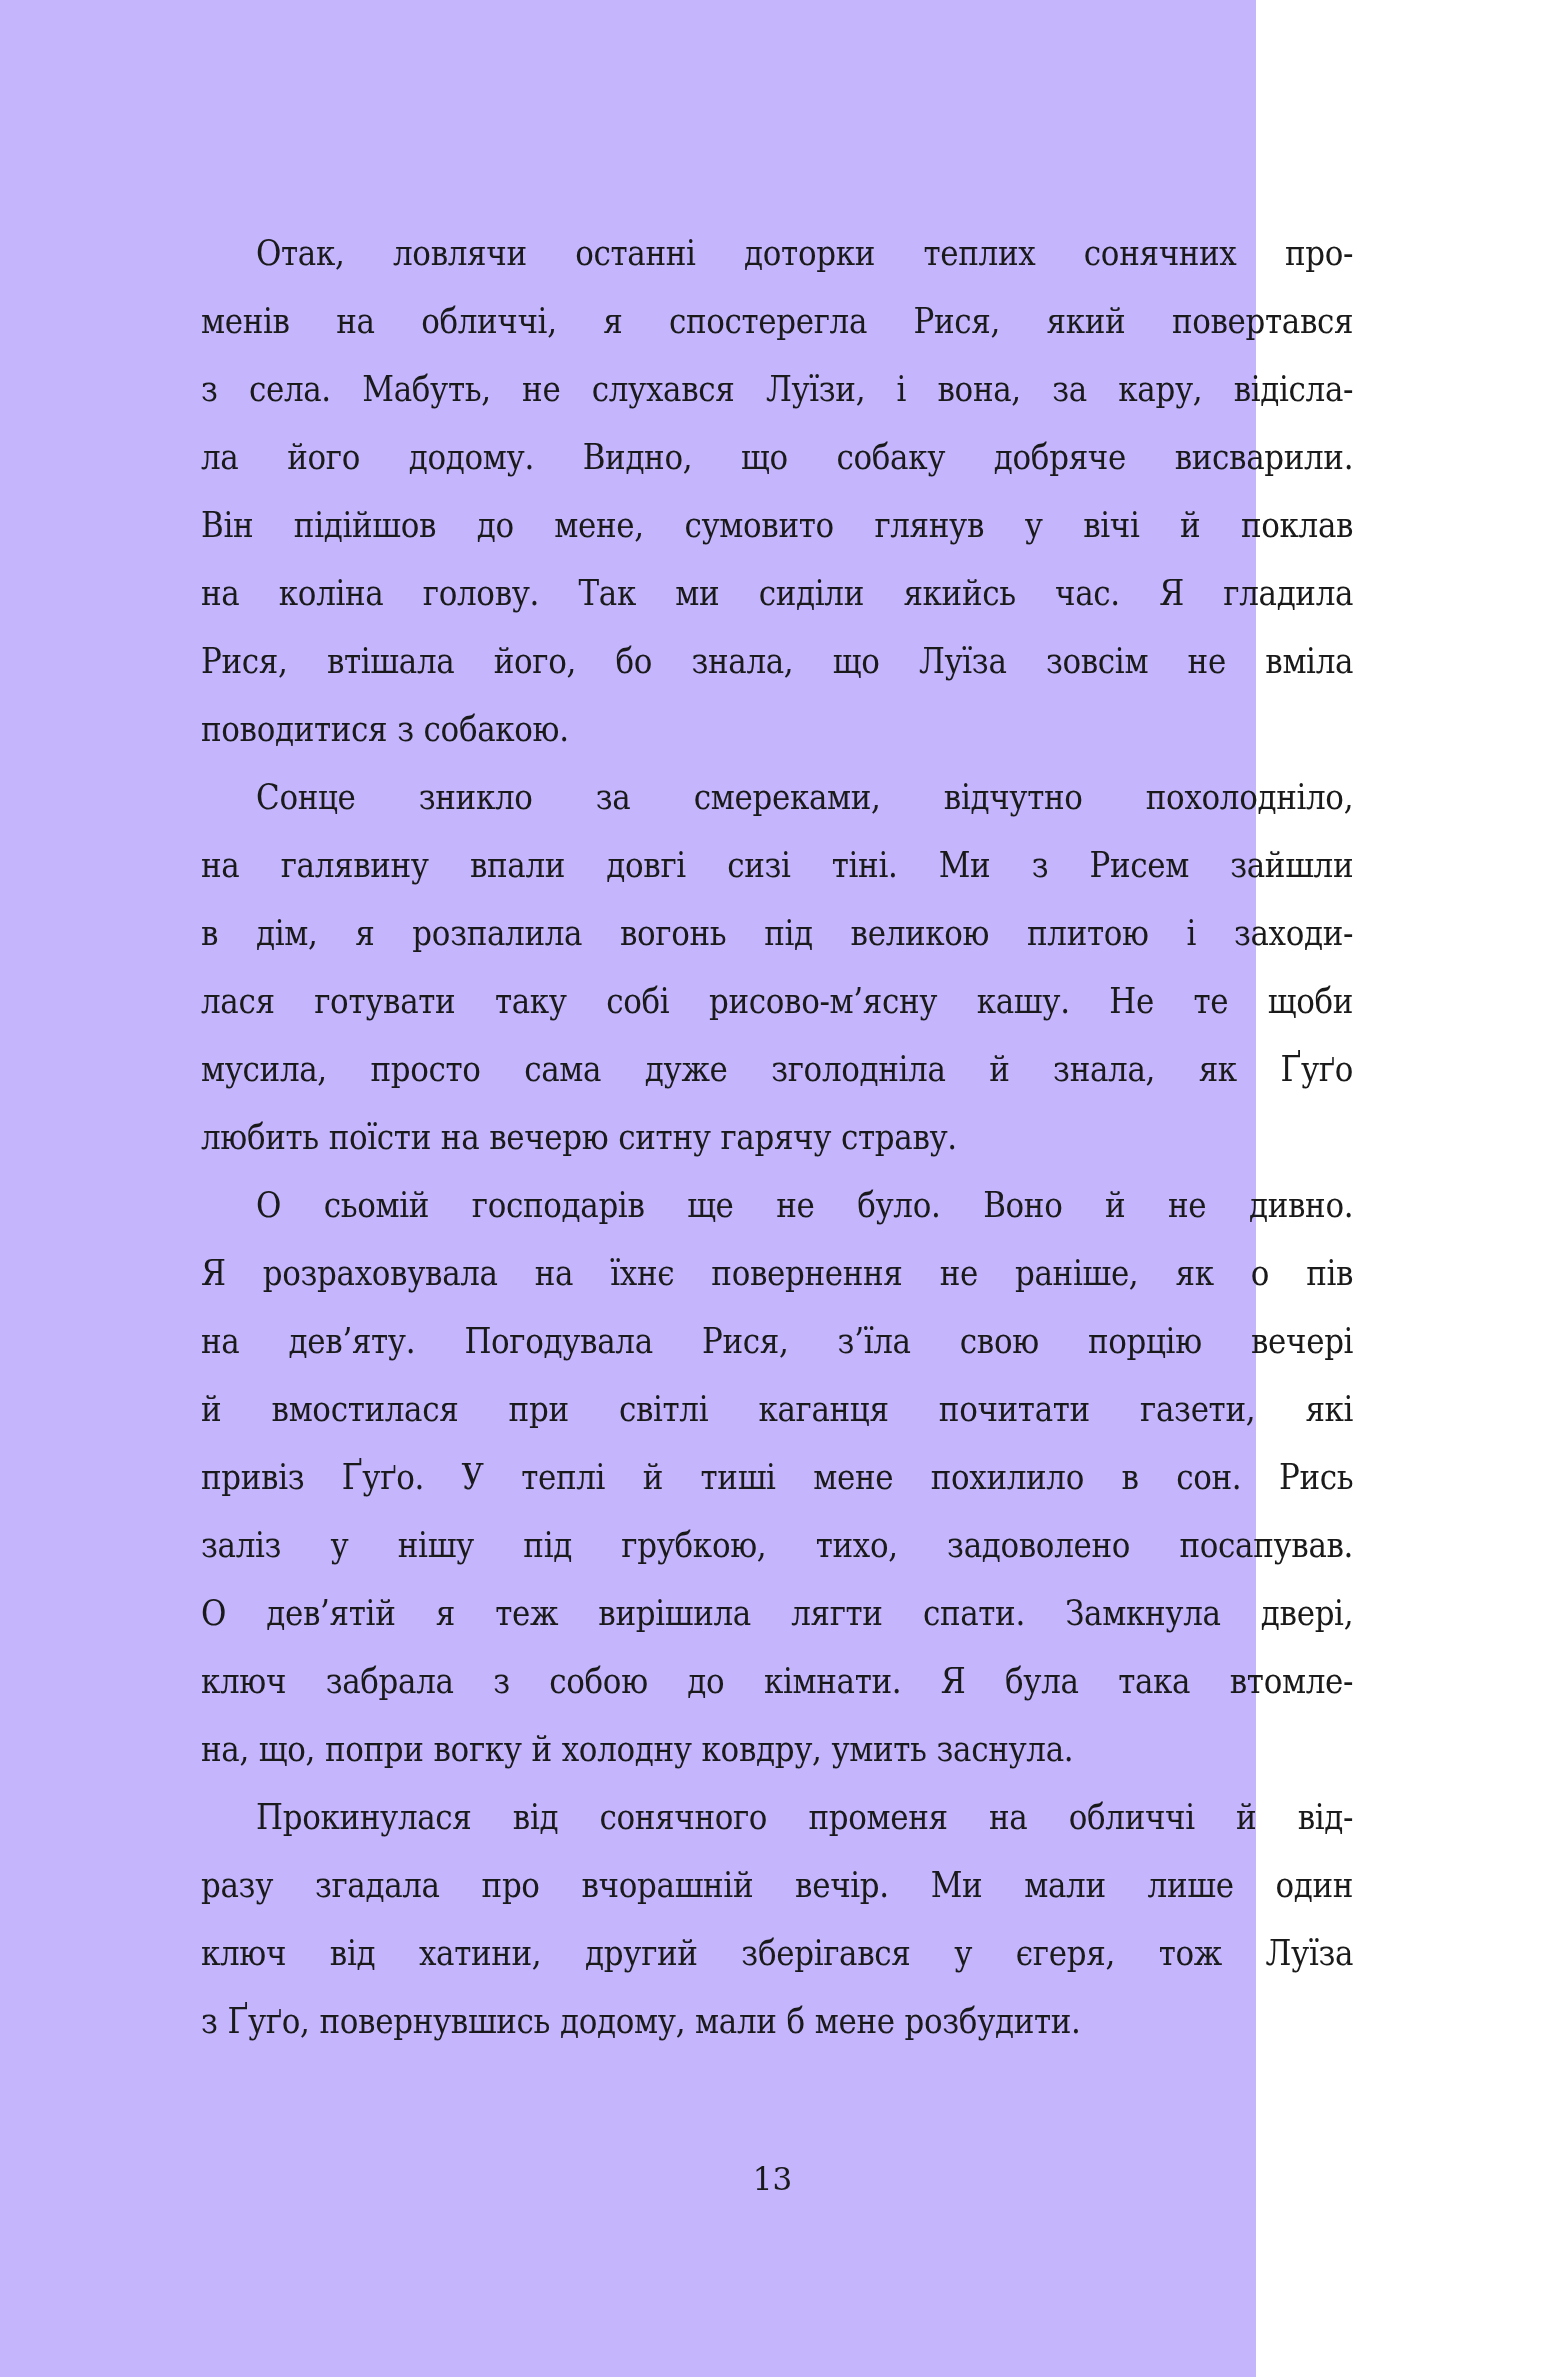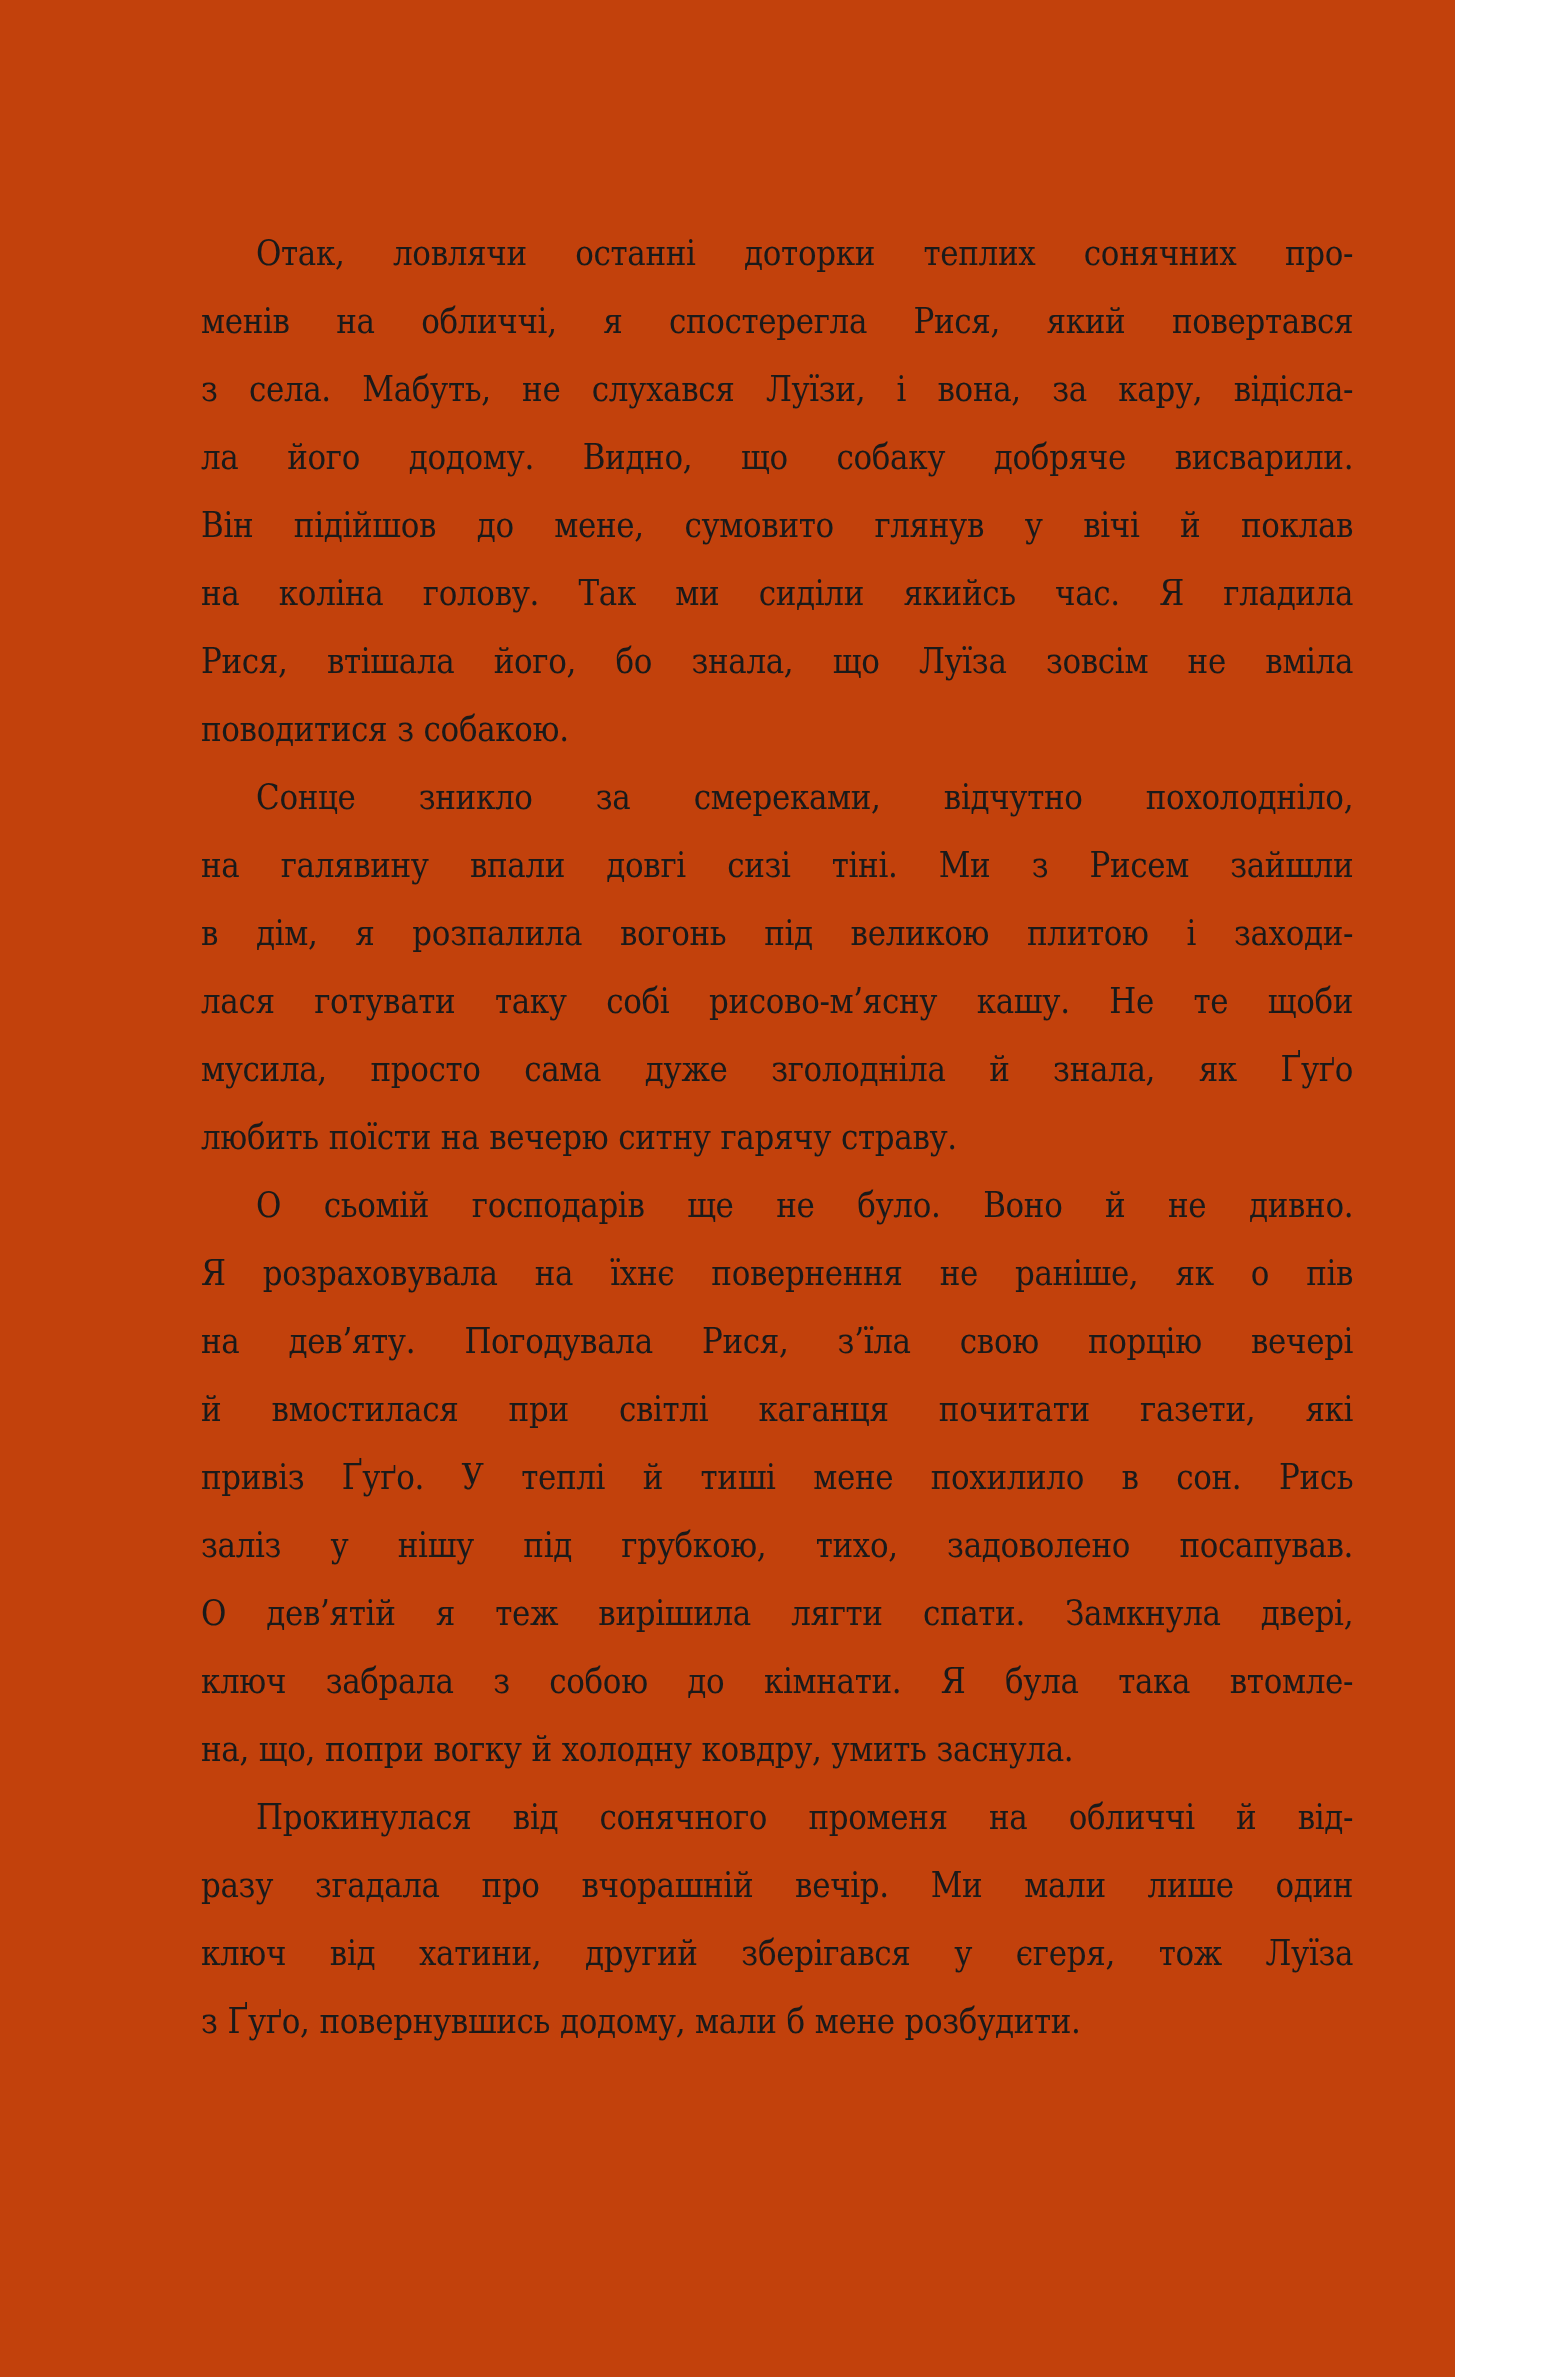--- a/index.html
+++ b/index.html
@@ -11,22 +11,22 @@
       width: 1545px;
       height: 2377px;
       position: relative;
       overflow: hidden;
       font-family: "DejaVu Serif", "Liberation Serif", serif;
       color: #1a1a1a;
     }
     .page {
       position: absolute;
       left: 0; top: 0;
-      width: 1455px; height: 2377px;
-      background: #c2410c;
+      width: 1256px; height: 2377px;
+      background: #c4b5fd;
     }
     .text-block {
       position: absolute;
       left: 201px;
       top: 219px;
       width: 1152px;
     }
     .line {
       height: 68px;
       line-height: 68px;
@@ -350,14 +350,15 @@
           <span>Ґуґо,</span>
           <span>повернувшись</span>
           <span>додому,</span>
           <span>мали</span>
           <span>б</span>
           <span>мене</span>
           <span>розбудити.</span>
         </div>
       </div>
     </div>
+  <div class="page-number">13</div>
 </div>
 
 
 </body></html>

